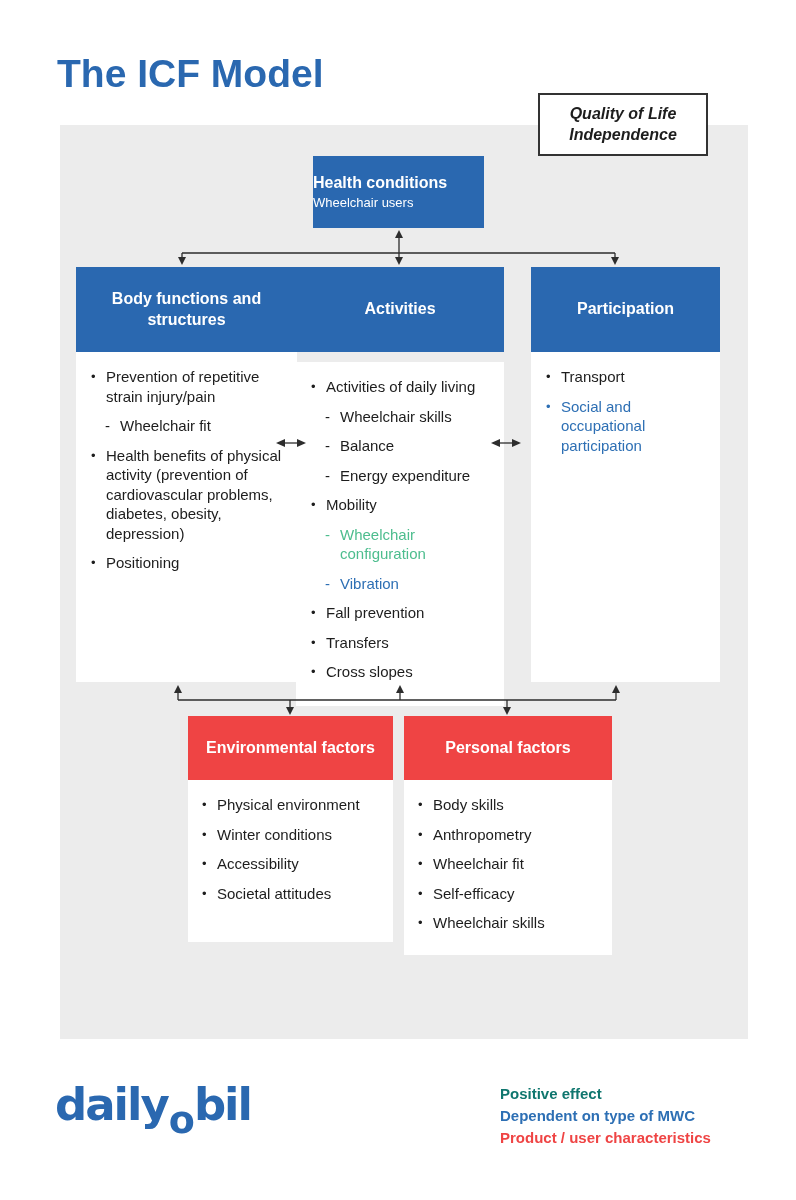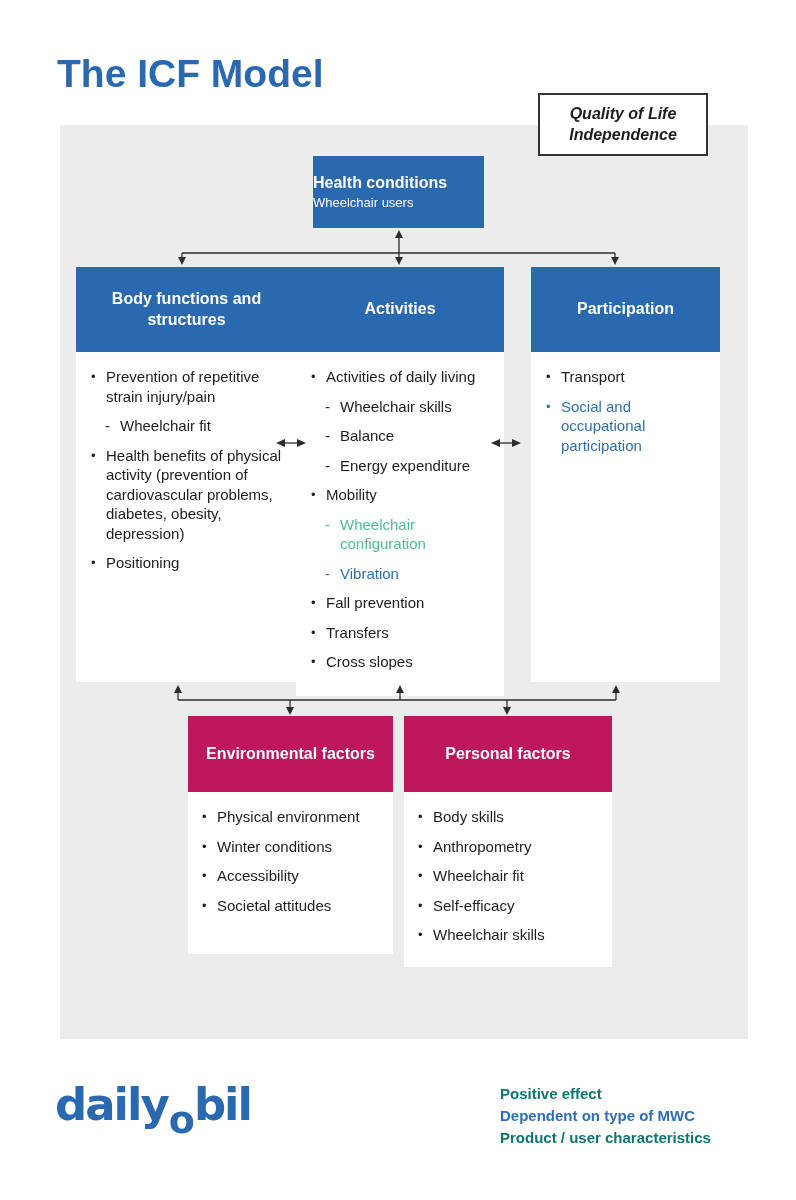--- a/index.html
+++ b/index.html
@@ -23,34 +23,34 @@
   .health-box {
     position:absolute; left:313px; top:156px; width:171px; height:72px;
     background:#2a68b0; color:#fff;
     display:flex; flex-direction:column; align-items:flex-start; justify-content:center; gap:3px;
   }
   .health-box .t1 { font-size:16px; font-weight:bold; }
   .health-box .t2 { font-size:13px; }
 
   .column { position:absolute; top:267px; display:flex; flex-direction:column; }
   .col-0 { left:76px;  width:221px; }
-  .col-1 { left:296px; width:208px; }
+  .col-1 { left:296px; width:208px;gap:10px; }
   .col-2 { left:513px; width:207px;padding-left:18px; }
   .col-header {
     height:85px; background:#2a68b0; color:#fff; font-size:16px; font-weight:bold;
     display:flex; align-items:center; justify-content:center; text-align:center;
     padding:0 22px; line-height:1.3;
   }
   .col-body { background:#ffffff; min-height:330px; padding:15px 10px 14px 15px; }
 
   .bottom-box { position:absolute; top:716px; display:flex; flex-direction:column; }
   .bb-0 { left:188px; width:205px; }
   .bb-1 { left:404px; width:208px; }
   .bb-header {
-    height:76px; background:#be185d; color:#fff; font-size:16px; font-weight:bold;
+    height:64px; background:#ef4444; color:#fff; font-size:16px; font-weight:bold;
     display:flex; align-items:center; justify-content:center; text-align:center; padding:0 10px;
   }
   .bb-body { background:#ffffff; min-height:162px; padding:15px 8px 12px 14px; }
 
   .li { display:flex; font-size:15px; line-height:19.5px; margin-bottom:10px; color:#1d1d1d; }
   .li .marker { flex:0 0 15px; }
   .li.sub { margin-left:14px; }
   .li.top .marker { font-size:13px; }
 
   svg.connectors { position:absolute; left:0; top:0; width:796px; height:1200px; pointer-events:none; }
@@ -249,16 +249,16 @@
 
 <div class="logo"><span>daily</span><span class="drop-o">o</span><span>bil</span></div>
 
 <div class="legend">
     <div class="li top" style="color: #0f766e; align-items: flex-end;">
       <span>Positive effect</span>
     </div>
     <div class="li top" style="color: rgb(45, 111, 180);">
       <span>Dependent on type of MWC</span>
     </div>
-    <div class="li top" style="color: #0f766e; text-align: right;">
+    <div class="li top" style="color: #ef4444; text-align: right;">
       <span>Product / user characteristics</span>
     </div>
   </div>
 
 </body></html>

